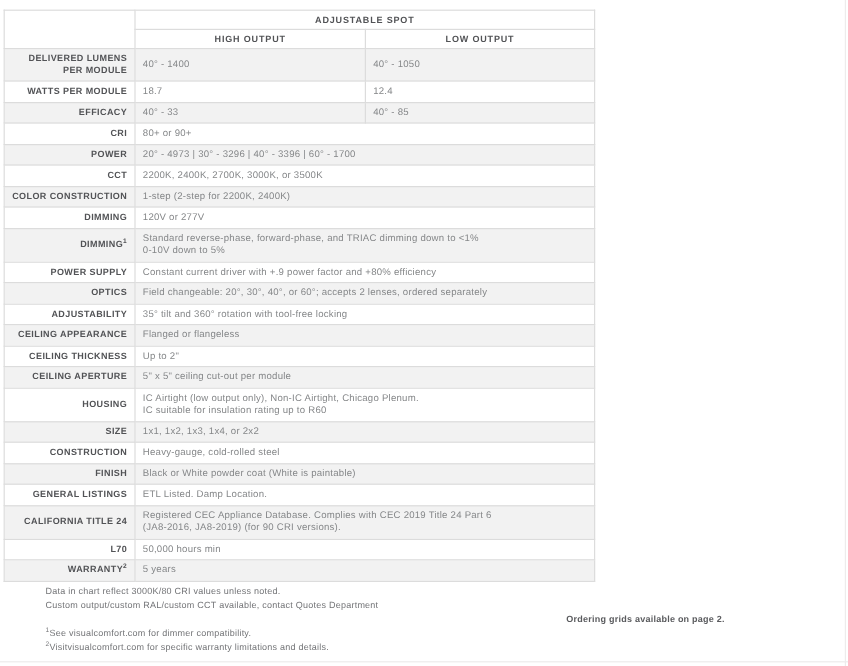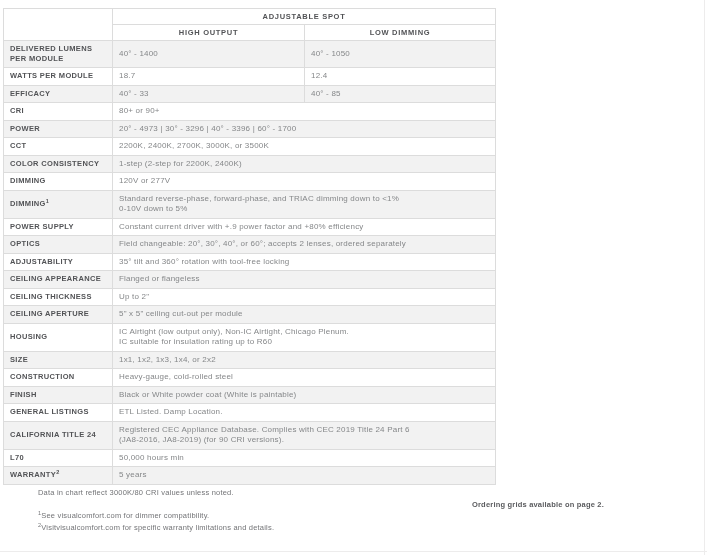--- a/index.html
+++ b/index.html
@@ -51,21 +51,21 @@
     color: #525356;
     text-align: center;
     padding: 3px 2px;
     line-height: 9px;
   }
   th.label {
     font-size: 7.5px;
     font-weight: bold;
     letter-spacing: 0.35px;
     color: #525356;
-    text-align: left;
+    text-align: right;
     padding: 3px 6px;
     line-height: 10px;
   }
   td.value {
     font-size: 8px;
     font-weight: normal;
     color: #858789;
     text-align: left;
     padding: 3px 6px;
     line-height: 10.5px;
@@ -105,21 +105,21 @@
       <col style="width:192px">
       <col style="width:191px">
     </colgroup>
     <thead>
       <tr>
         <th class="corner" rowspan="2"></th>
         <th class="group" colspan="2">ADJUSTABLE SPOT</th>
       </tr>
       <tr>
         <th class="colhead">HIGH OUTPUT</th>
-        <th class="colhead">LOW DIMMING</th>
+        <th class="colhead">LOW OUTPUT</th>
       </tr>
     </thead>
     <tbody id="rows">
         <tr class="stripe">
           <th class="label">DELIVERED LUMENS PER MODULE</th>
           <td class="value">40° - 1400</td>
           <td class="value">40° - 1050</td>
         </tr>
         <tr>
           <th class="label">WATTS PER MODULE</th>
@@ -143,21 +143,21 @@
             <div>20° - 4973 | 30° - 3296 | 40° - 3396 | 60° - 1700</div>
           </td>
         </tr>
         <tr>
           <th class="label">CCT</th>
           <td class="value" colspan="2">
             <div>2200K, 2400K, 2700K, 3000K, or 3500K</div>
           </td>
         </tr>
         <tr class="stripe">
-          <th class="label">COLOR CONSISTENCY</th>
+          <th class="label">COLOR CONSTRUCTION</th>
           <td class="value" colspan="2">
             <div>1-step (2-step for 2200K, 2400K)</div>
           </td>
         </tr>
         <tr>
           <th class="label">DIMMING</th>
           <td class="value" colspan="2">
             <div>120V or 277V</div>
           </td>
         </tr>
@@ -252,20 +252,21 @@
           <th class="label">WARRANTY<sup>2</sup></th>
           <td class="value" colspan="2">
             <div>5 years</div>
           </td>
         </tr>
       </tbody>
   </table>
 
   <div class="notes" id="notes">
       <div class="note">Data in chart reflect 3000K/80 CRI values unless noted.</div>
+      <div class="note">Custom output/custom RAL/custom CCT available, contact Quotes Department</div>
       <div class="note bold">Ordering grids available on page 2.</div>
       <div class="note"><sup>1</sup>See visualcomfort.com for dimmer compatibility.</div>
       <div class="note"><sup>2</sup>Visitvisualcomfort.com for specific warranty limitations and details.</div>
     </div>
 
   <div class="edge-right"></div>
   <div class="edge-bottom"></div>
 </div>
 
 </body></html>

